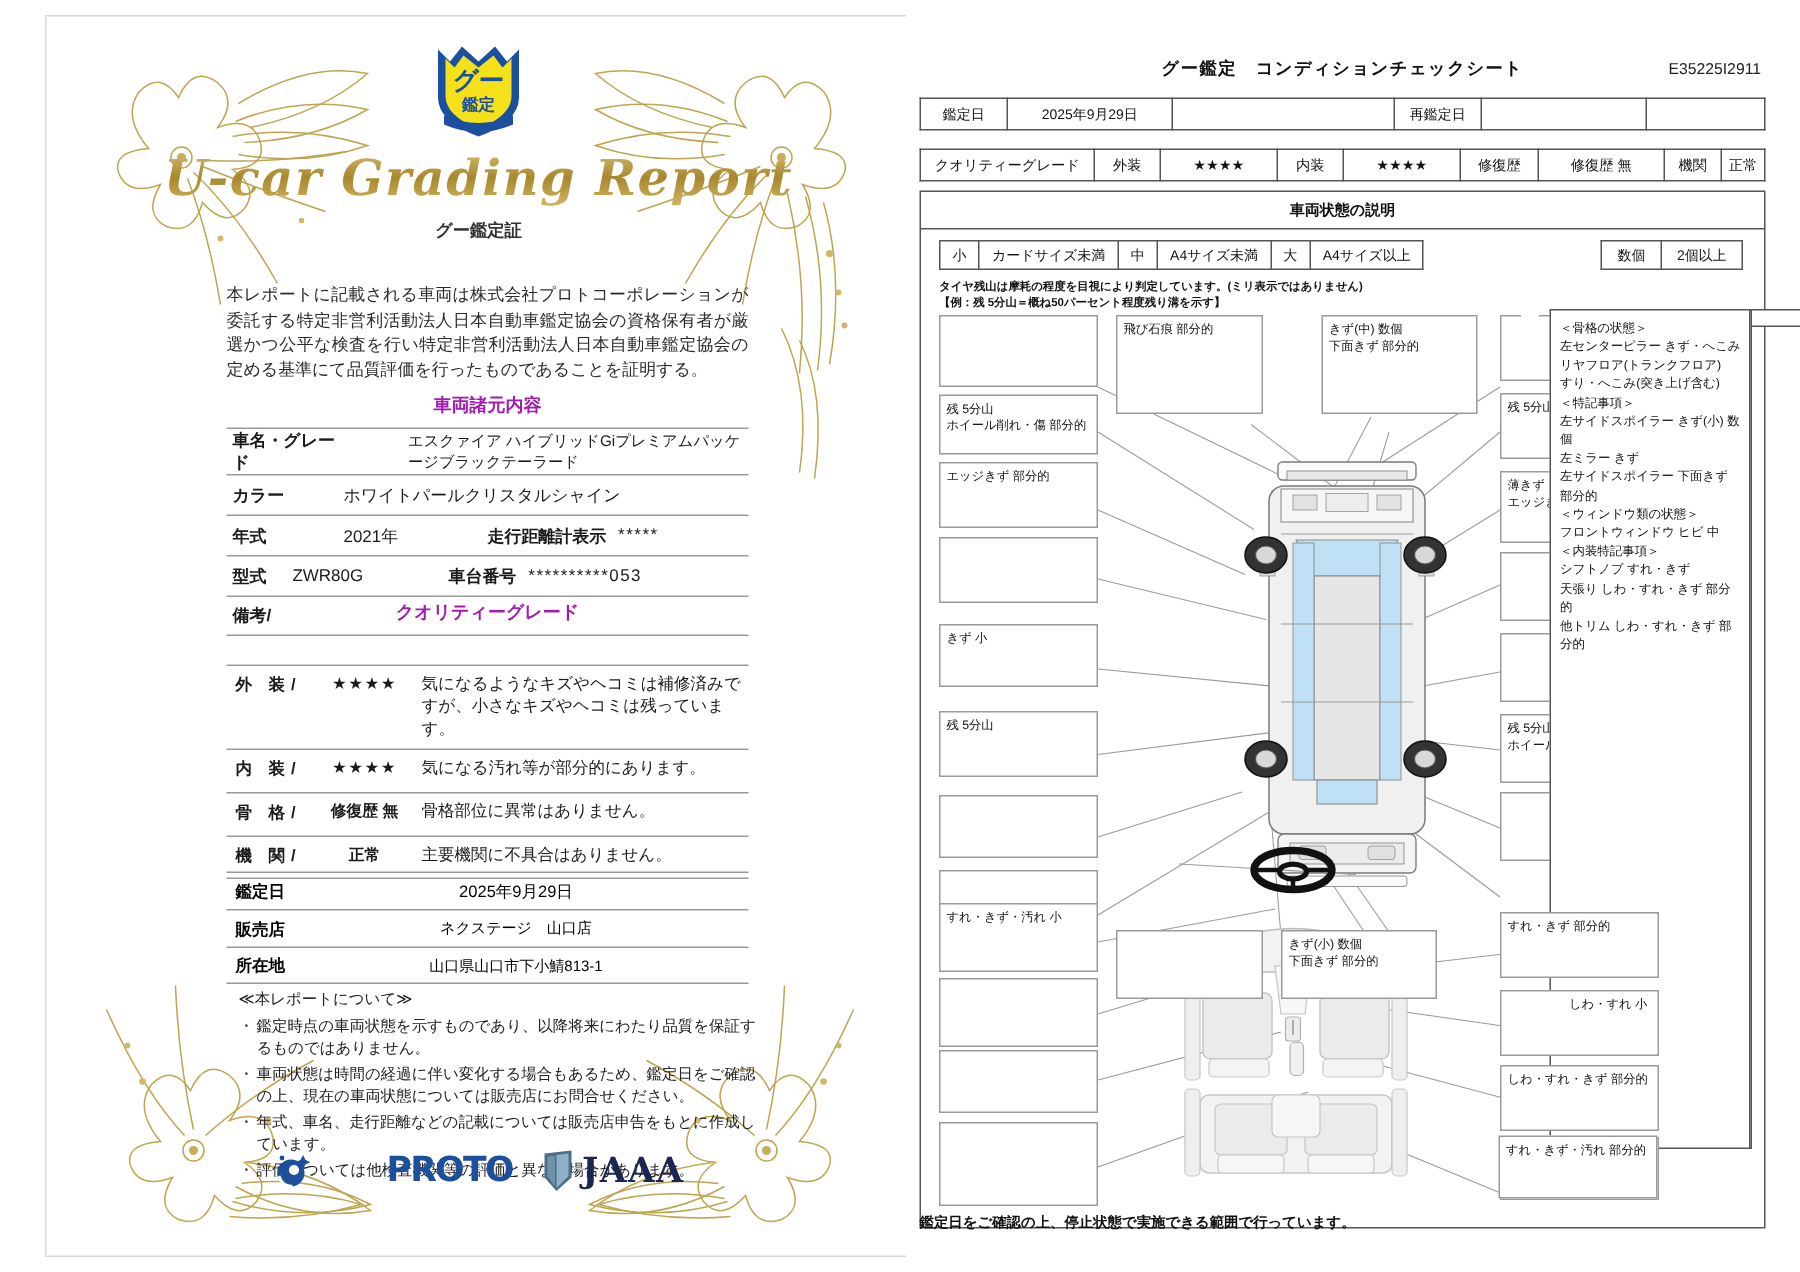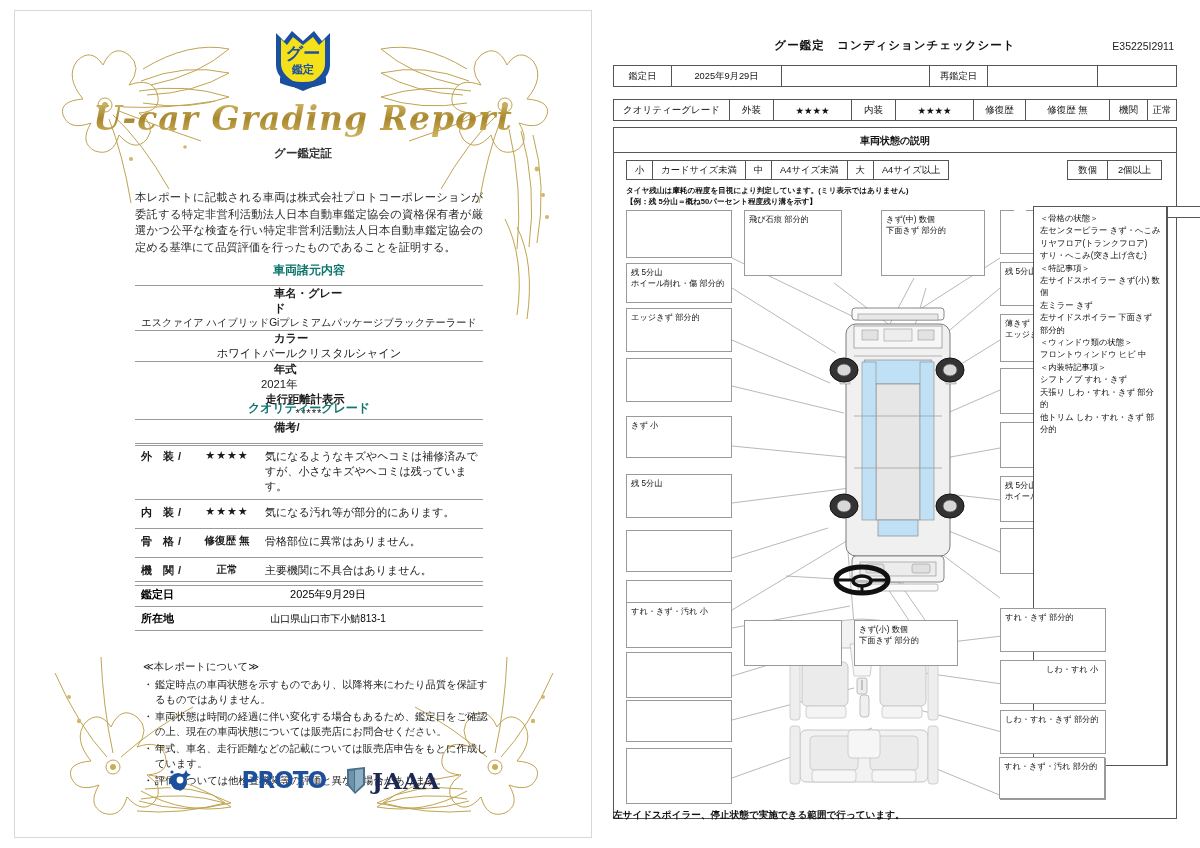--- a/index.html
+++ b/index.html
@@ -6,21 +6,21 @@
   body {
     width: 1200px; height: 848px;
     background: #ffffff;
     font-family: "Liberation Sans", "DejaVu Sans", sans-serif;
     position: relative;
     overflow: hidden;
   }
 
   
   #left-panel {
-    position: absolute; left: 14px; top: 10px;
+    position: absolute; left: 30px; top: 10px;
     width: 578px; height: 828px;
     border: 1px solid #d8d8d8;
     background: #fff;
     overflow: hidden;
   }
 
   
   .orn { position: absolute; pointer-events: none; }
   .orn svg { display: block; }
 
@@ -52,35 +52,35 @@
   }
 
   #intro-text {
     position: absolute; left: 120px; top: 178px; width: 348px;
     font-size: 11.3px; line-height: 16.5px; color: #2b2b2b;
     text-align: justify;
   }
 
   .section-head {
     text-align: center; font-size: 12px; font-weight: bold;
-    color: #0f766e; padding: 4px 0 6px 0;
+    color: #a21caf; padding: 4px 0 6px 0;
   }
 
   #spec-block { position: absolute; left: 120px; top: 247px; width: 348px; }
   .spec-row {
     display: flex; align-items: center;
     border-top: 1px solid #9a9a9a;
     min-height: 27px;
-    font-size: 11.3px; color: #1b1b1b; flex-direction: column;
+    font-size: 11.3px; color: #1b1b1b;
   }
   .spec-row.last { border-bottom: 1px solid #9a9a9a; }
   .spec-label { font-weight: bold; width: 78px; flex: none; padding-left: 4px; }
   .spec-label.w-narrow { width: 44px; }
   .spec-val { flex: 1; }
-  .spec-val.small { font-size: 10.2px; }
+  .spec-val.small { font-size: 10.2px; margin-left: 43px; }
   .spec-sub-label { font-weight: bold; padding-right: 8px; }
   .dots { letter-spacing: 1px; }
 
   #grade-head { position: absolute; left: 120px; top: 385px; width: 348px; }
 
   #grade-block { position: absolute; left: 120px; top: 432px; width: 348px; }
   .grade-row {
     display: flex; align-items: flex-start;
     border-top: 1px solid #9a9a9a;
     padding: 5px 0 5px 0;
@@ -292,20 +292,26 @@
       <span class="spec-val">ホワイトパールクリスタルシャイン</span>
     </div>
 
     <div class="spec-row">
       <span class="spec-label">年式</span>
       <span style="width:96px;">2021年</span>
       <span class="spec-sub-label">走行距離計表示</span>
       <span class="dots">*****</span>
     </div>
 
+    <div class="spec-row">
+      <span class="spec-label w-narrow">型式</span>
+      <span style="width:104px;">ZWR80G</span>
+      <span class="spec-sub-label">車台番号</span>
+      <span class="dots">**********053</span>
+    </div>
 
     <div class="spec-row last">
       <span class="spec-label">備考/</span>
       <span class="spec-val"></span>
     </div>
   </div>
 
   <div id="grade-head">
     <div class="section-head">クオリティーグレード</div>
   </div>
@@ -330,20 +336,24 @@
       <span class="grade-label">機 関/</span>
       <span class="grade-mark">正常</span>
       <span class="grade-desc">主要機関に不具合はありません。</span>
     </div>
   </div>
 
   <div id="meta-block">
     <div class="meta-row">
       <span class="meta-label">鑑定日</span>
       <span class="meta-val">2025年9月29日</span>
+    </div>
+    <div class="meta-row">
+      <span class="meta-label">販売店</span>
+      <span class="meta-val sm">ネクステージ　山口店</span>
     </div>
     <div class="meta-row last">
       <span class="meta-label">所在地</span>
       <span class="meta-val sm">山口県山口市下小鯖813-1</span>
     </div>
   </div>
 
   <div id="notes-block">
     <div id="notes-title">≪本レポートについて≫</div>
     <div class="note-item">
@@ -652,16 +662,16 @@
 
     <div class="cbox" style="left:386px;top:480px;width:106px;height:44px;">すれ・きず 部分的</div>
     <div class="cbox" style="left:386px;top:532px;width:106px;height:44px;padding-left:45px;">しわ・すれ 小</div>
     <div class="cbox" style="left:386px;top:582px;width:106px;height:44px;">しわ・すれ・きず 部分的</div>
     <div class="cbox" style="left:386px;top:630px;width:106px;height:42px;"></div>
     <div class="cbox" style="left:386px;top:676px;width:106px;height:0px;border:none;"></div>
   </div>
 
   <div class="cbox" style="position:absolute;left:395px;top:793px;width:106px;height:0;border:none;"></div>
 
-  <div id="bottom-note">左サイドスポイラー、停止状態で実施できる範囲で行っています。</div>
+  <div id="bottom-note">鑑定日をご確認の上、停止状態で実施できる範囲で行っています。</div>
 </div>
 
 <div class="cbox" style="position:absolute;left:999px;top:757px;width:106px;height:42px;z-index:5;">すれ・きず・汚れ 部分的</div>
 
 </body></html>

